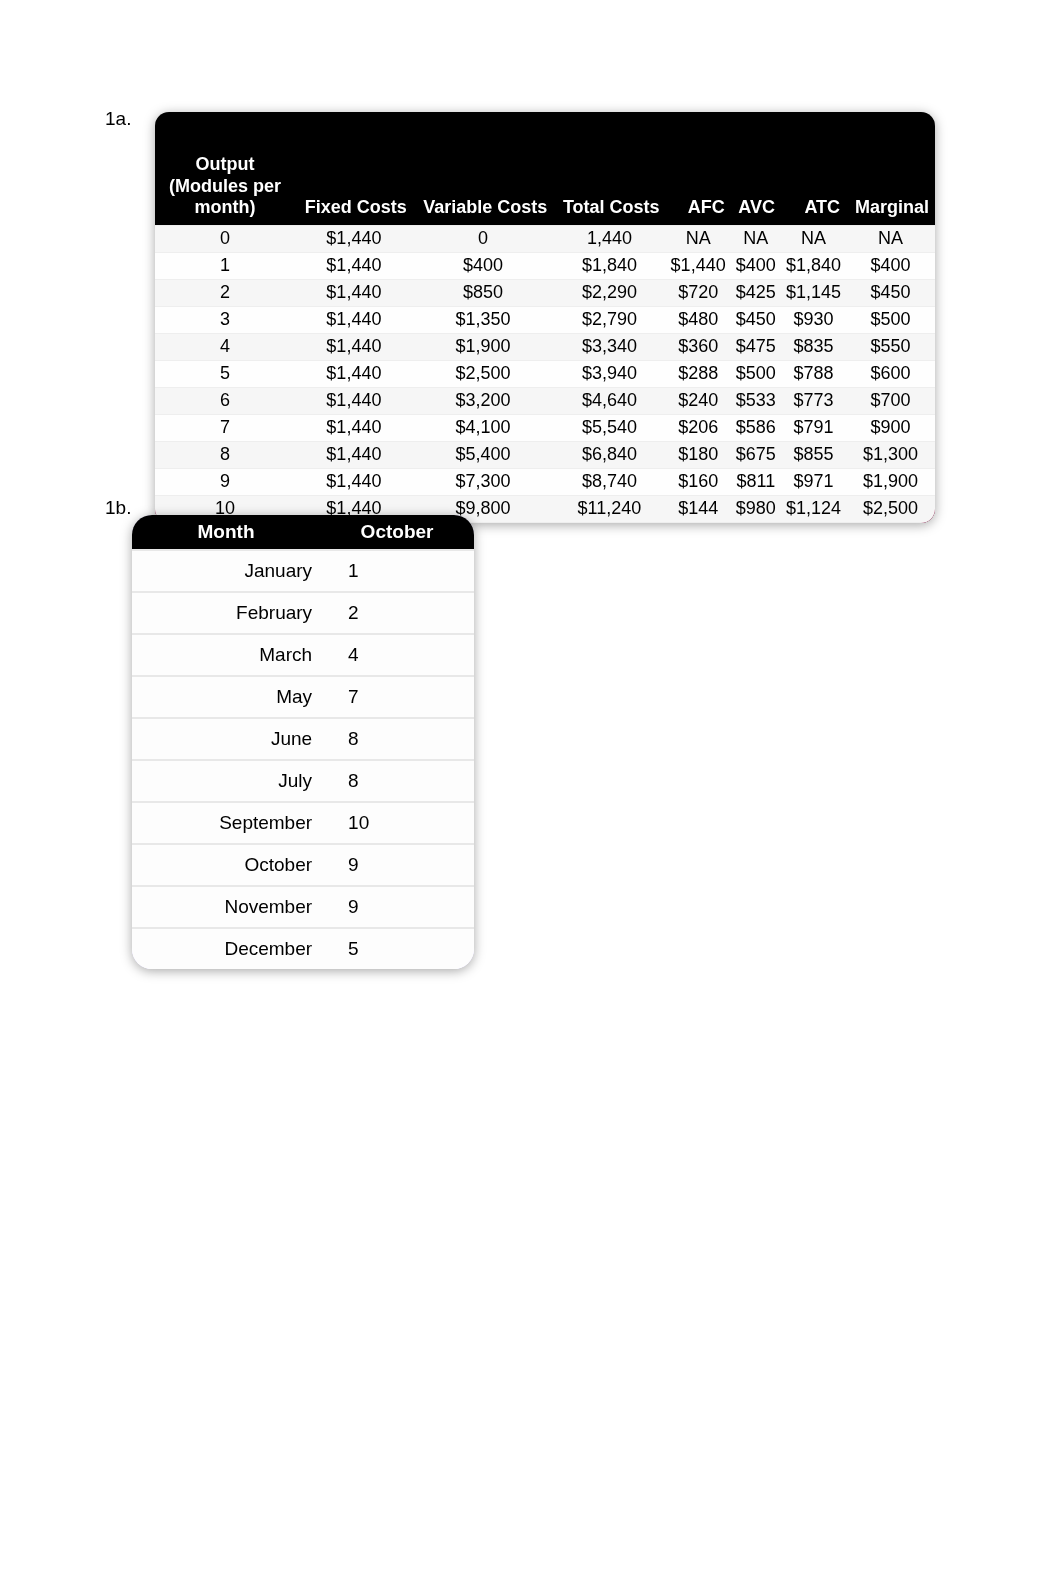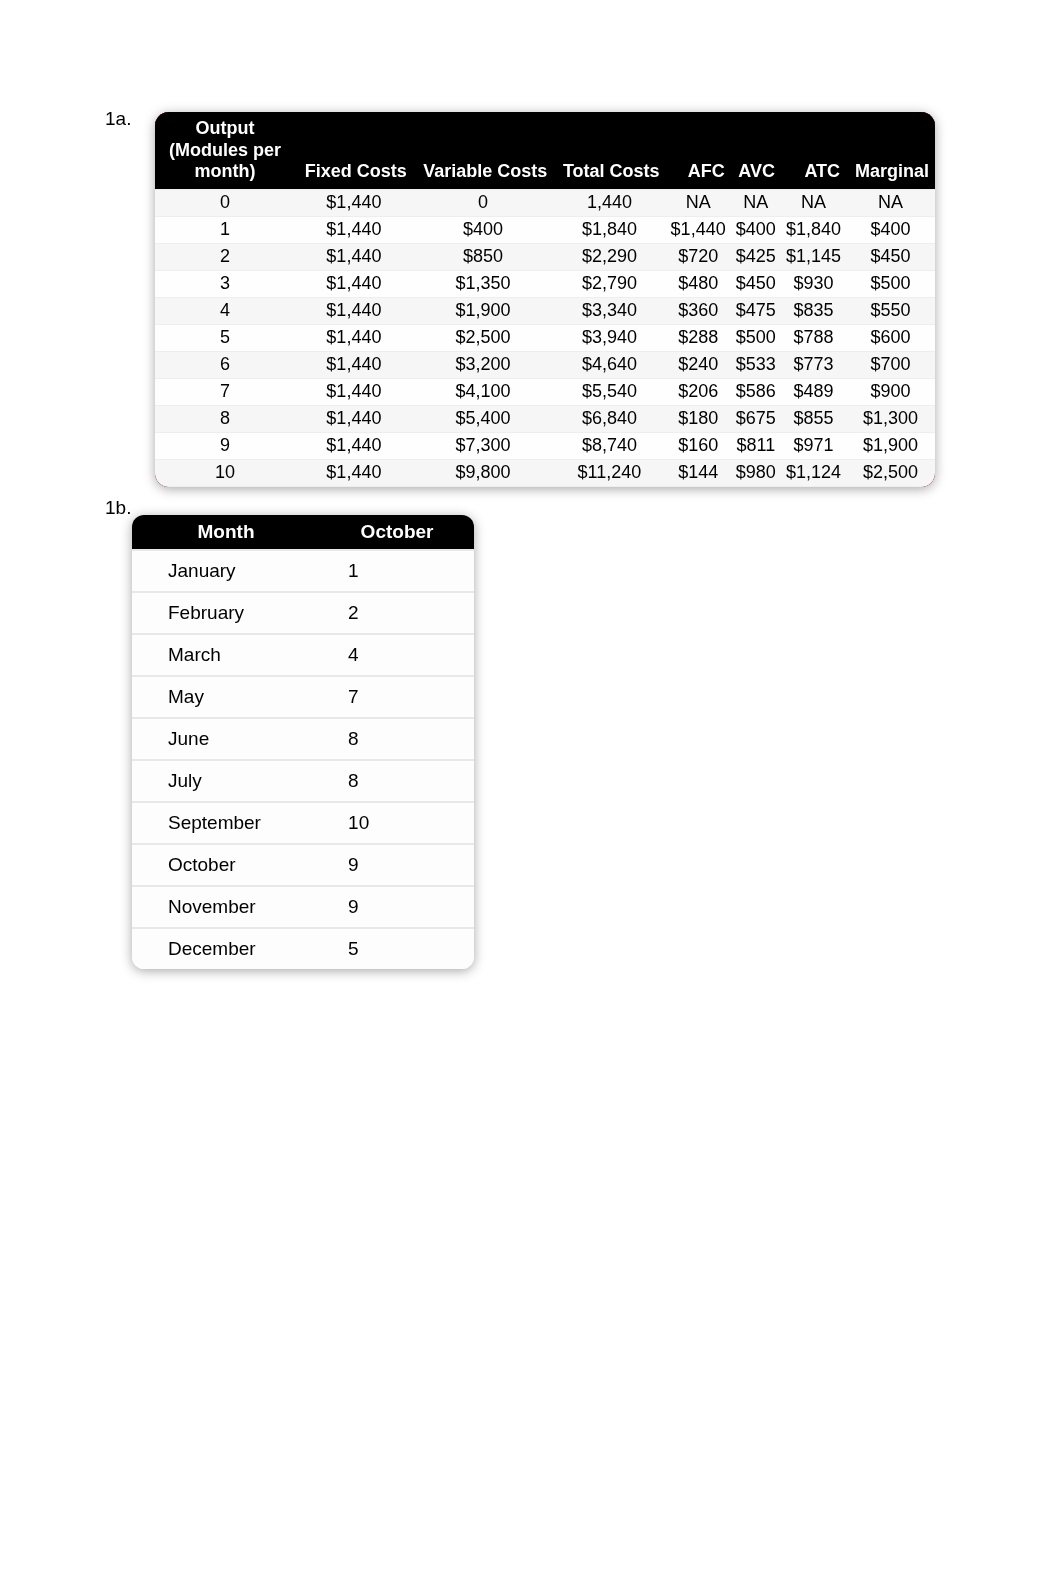--- a/index.html
+++ b/index.html
@@ -40,20 +40,21 @@
     width: 780px;
     border-radius: 14px;
     overflow: hidden;
     box-shadow: 0 2px 12px rgba(0,0,0,0.35);
     background: #000;
   }
   .tableA {
     width: 100%;
     border-collapse: collapse;
     background: #be185d;
+    margin-top: 36px;
   }
   .tableA thead th {
     background: #000;
     color: #fff;
     font-weight: bold;
     font-size: 18px;
     padding: 6px 6px 6px 6px;
     vertical-align: bottom;
     text-align: right;
     line-height: 1.2;
@@ -80,21 +81,21 @@
     border-top: 1px solid #eee;
     border-bottom: 1px solid #eee;
   }
 
   
   .tableB-wrap {
     position: absolute;
     left: 132px;
     top: 515px;
     width: 342px;
-    border-radius: 12px;
+    border-radius: 20px;
     overflow: hidden;
     box-shadow: 0 2px 12px rgba(0,0,0,0.35);
     background: #c4b5fd;
   }
   .tableB {
     width: 100%;
     border-collapse: collapse;
     background: #fff;
   }
   .tableB thead th {
@@ -105,21 +106,21 @@
     text-align: center;
     padding: 6px 8px;
   }
   .tableB tbody td {
     font-size: 19px;
     padding: 9px 8px;
     border-top: 2px solid #e8e8e8;
   }
   .tableB tbody td.month {
     padding-left: 36px;
-    text-align: left;
+    text-align: right;
     width: 55%;
   }
   .tableB tbody td.val {
     text-align: left;
     padding-left: 28px;
   }
   .tableB tbody tr td {
     background: #fdfdfd;
   }
 </style>
@@ -215,21 +216,21 @@
             <td>$773</td>
             <td>$700</td>
           </tr>
           <tr>
             <td>7</td>
             <td>$1,440</td>
             <td>$4,100</td>
             <td>$5,540</td>
             <td>$206</td>
             <td>$586</td>
-            <td>$489</td>
+            <td>$791</td>
             <td>$900</td>
           </tr>
           <tr>
             <td>8</td>
             <td>$1,440</td>
             <td>$5,400</td>
             <td>$6,840</td>
             <td>$180</td>
             <td>$675</td>
             <td>$855</td>

